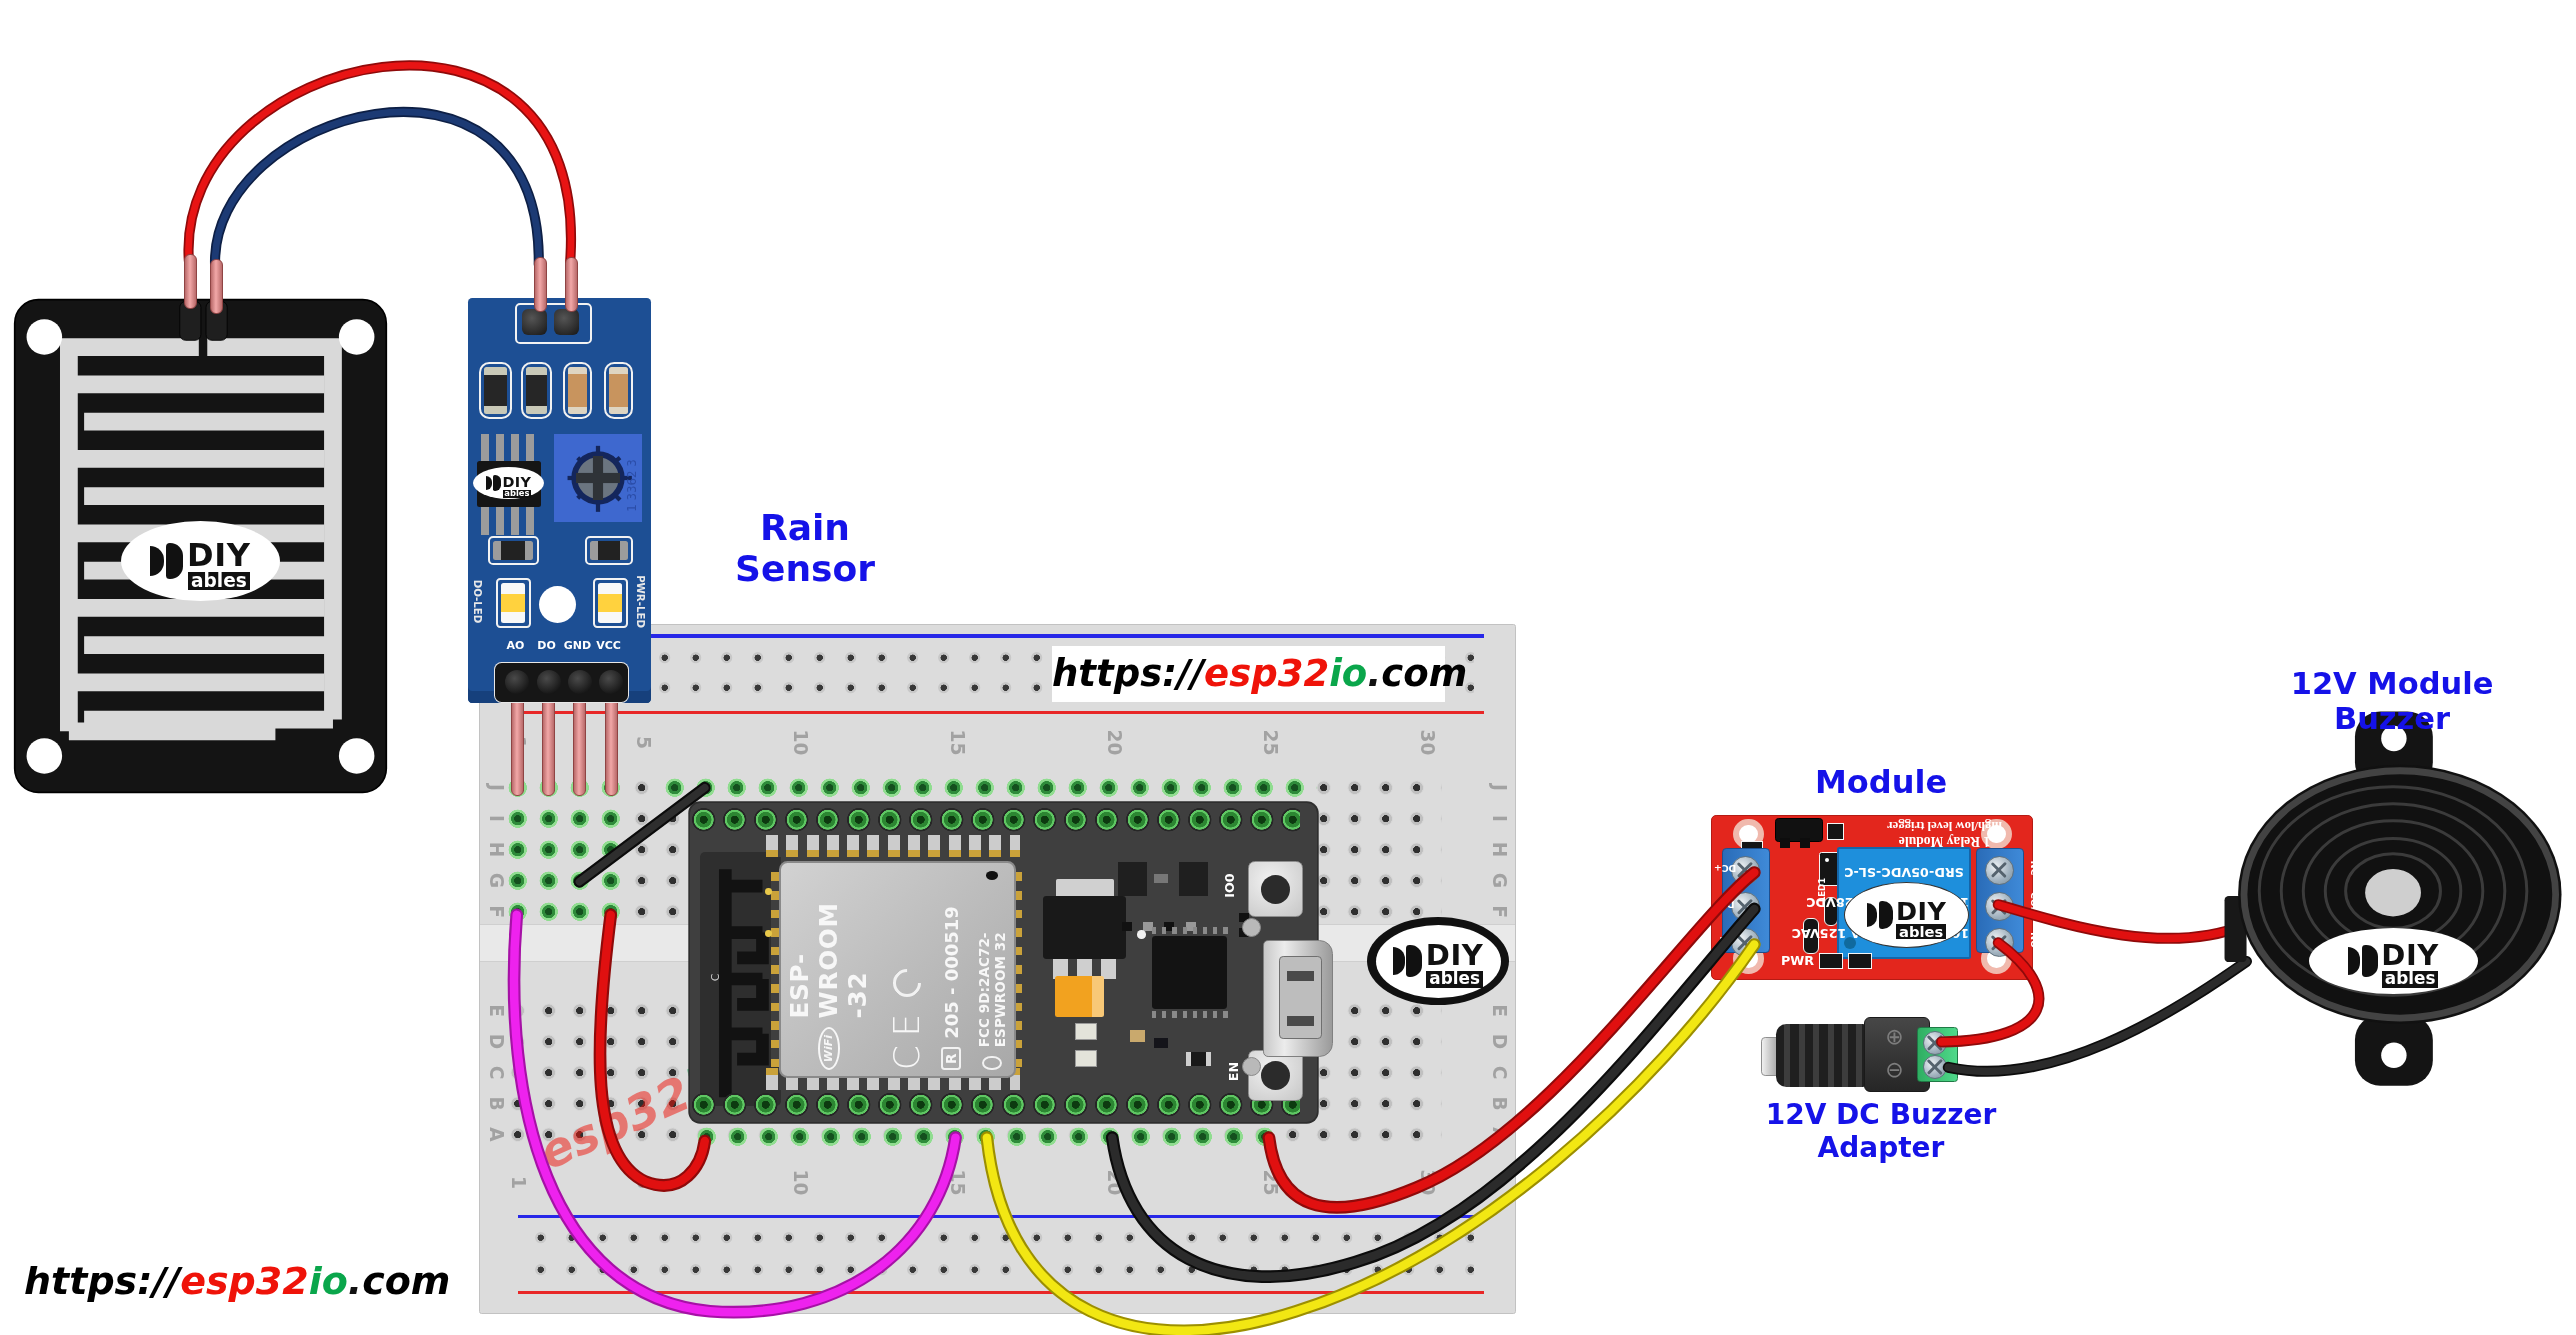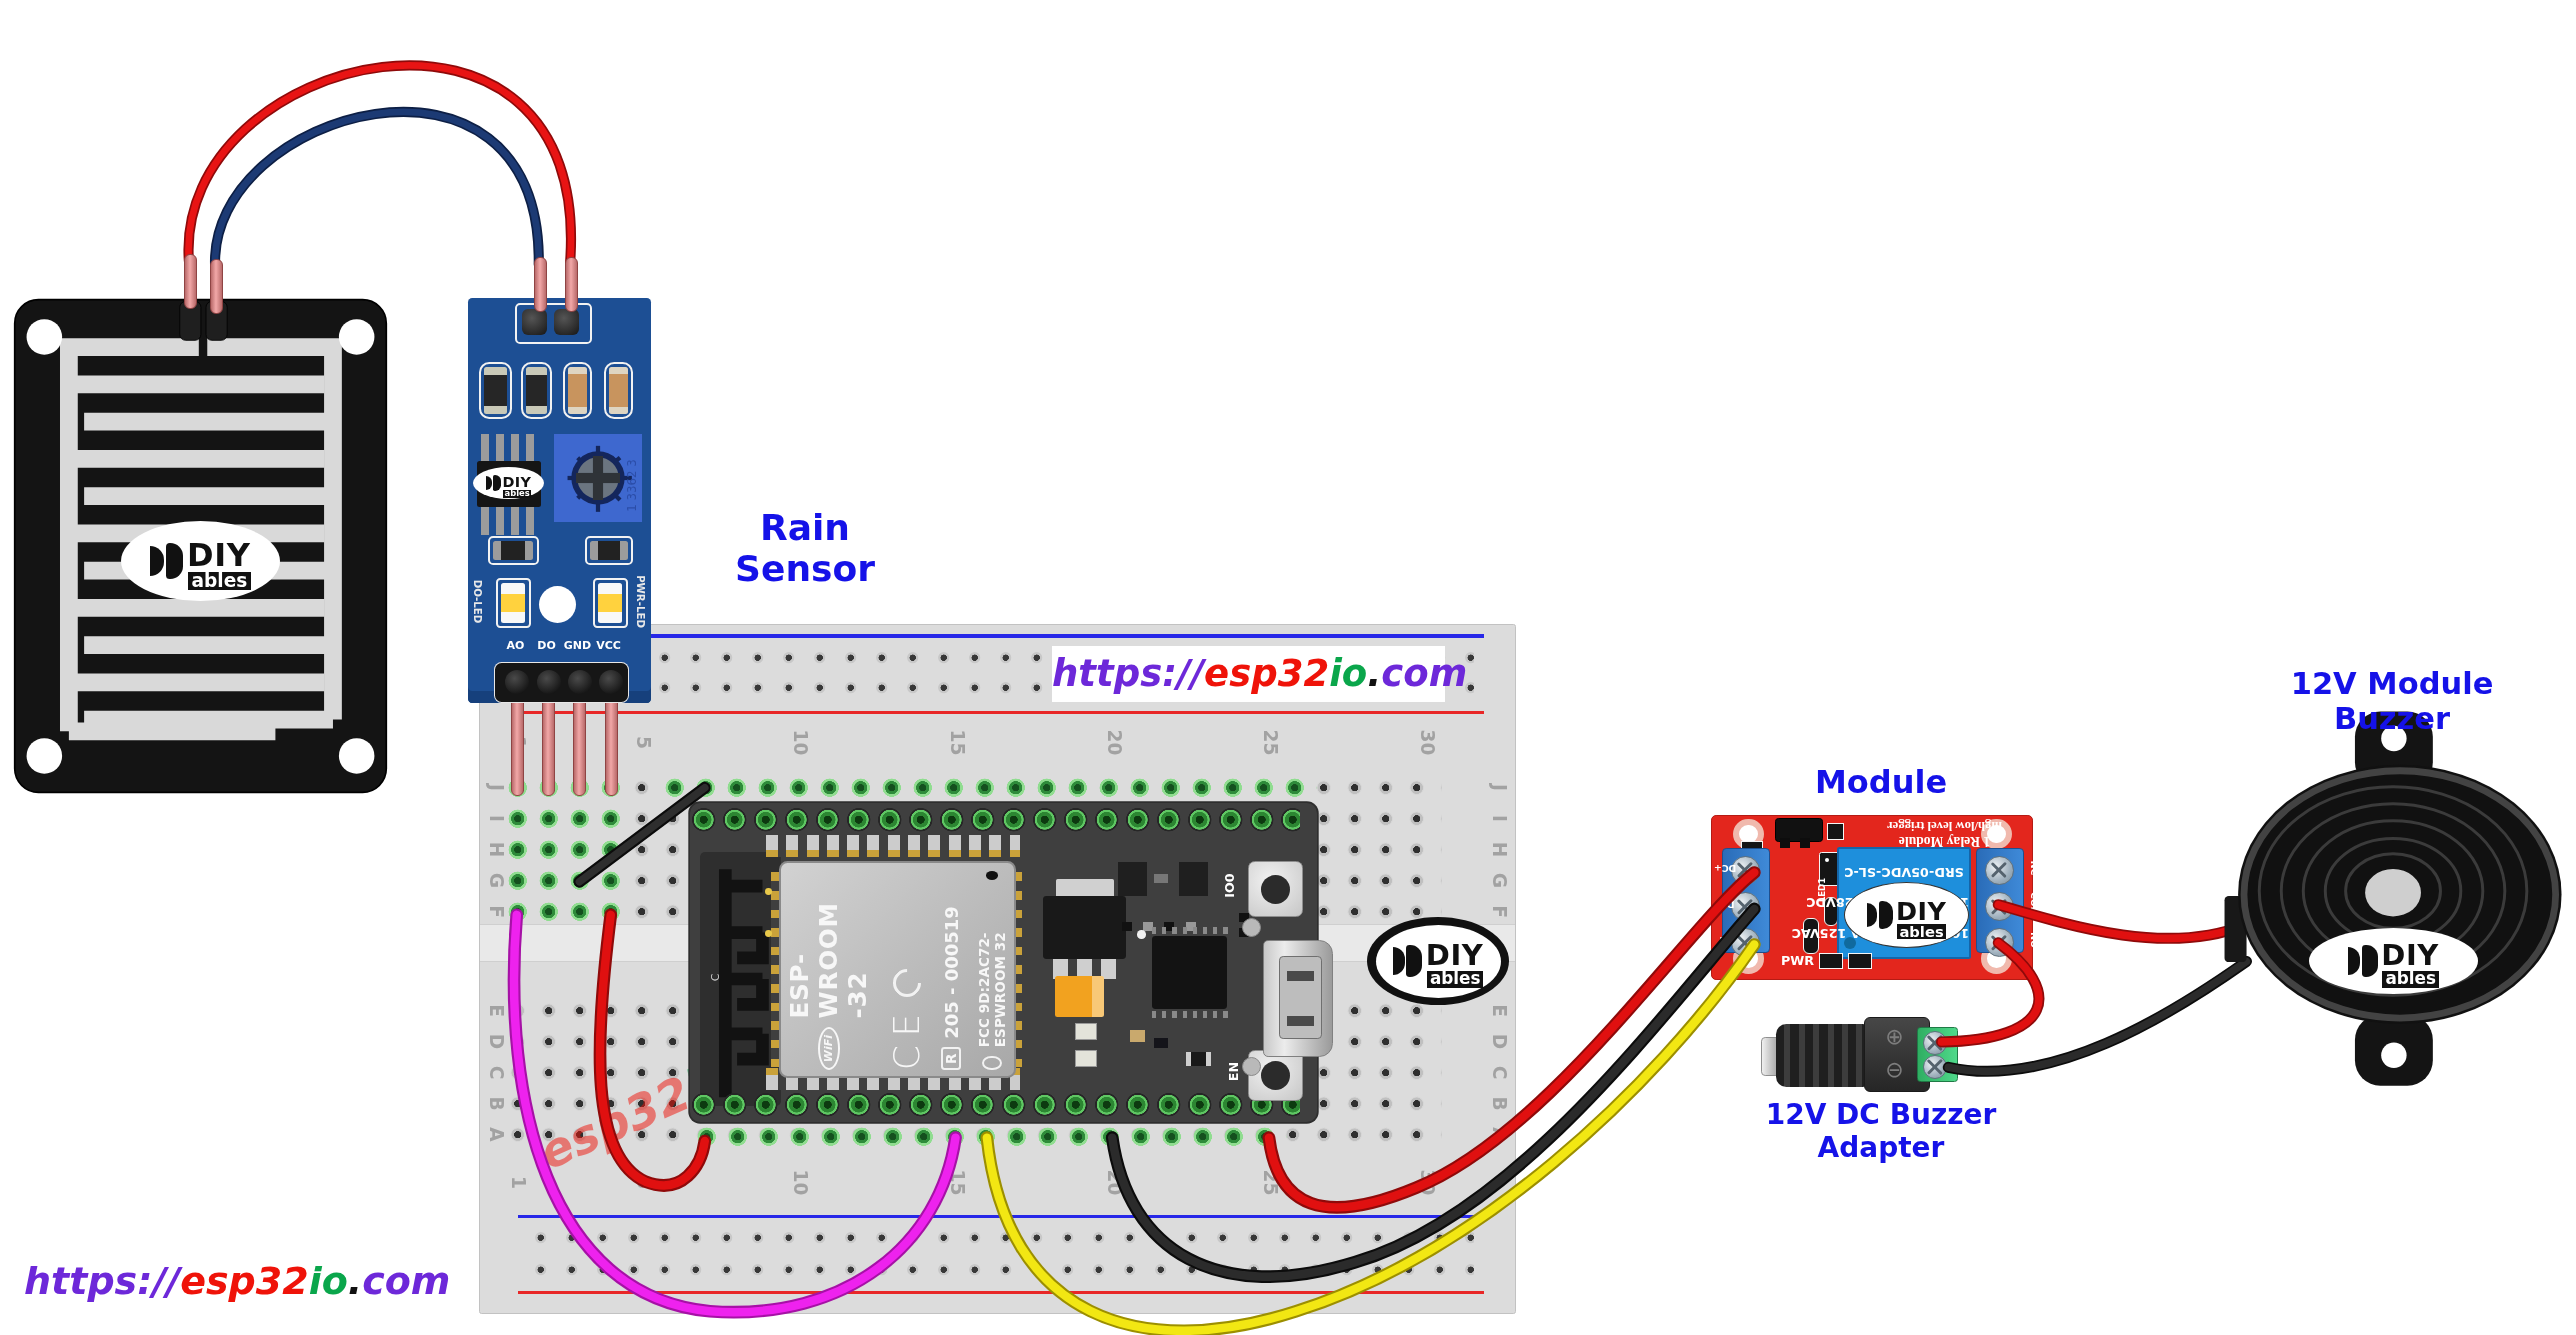--- a/index.html
+++ b/index.html
@@ -3,21 +3,21 @@
 <meta charset="utf-8">
 <style>
   html,body{margin:0;padding:0;background:#fff;}
   body{width:2576px;height:1335px;position:relative;overflow:hidden;
        font-family:"DejaVu Sans", sans-serif;}
   .a{position:absolute;}
   .lbl{position:absolute;color:#1512e8;font-weight:bold;text-align:center;z-index:35;
        font-family:"DejaVu Sans", sans-serif;letter-spacing:0;}
   
   .urltext{font-style:italic;font-weight:bold;white-space:nowrap;}
-  .u-proto,.u-tld{color:#6d28d9;}
+  .u-proto,.u-tld{color:#000000;}
   .u-name{color:#ef1309;}
   .u-io{color:#0aa64b;}
   .u-dot{color:#111;}
   
   #breadboard{left:479px;top:624px;width:1035px;height:688px;background:#dcdcdc;
     border:0.8px solid #c2c2c2;border-radius:2.5px;z-index:10;}
   .holes{background-size:31px 31px;position:absolute;}
   .holes-main{background-image:radial-gradient(7.6px at 15.7px 15.7px,#2f2f2f 0 3.4px,#c0c0c0 3.8px 6px,#d4d4d4 6.4px,rgba(0,0,0,0) 7.6px);}
   .holes-rail{background-image:radial-gradient(6px at 15.7px 15.7px,#383838 0 3px,#c8c8c8 3.4px 5.1px,rgba(0,0,0,0) 6px);}
   .holes-green{background-image:radial-gradient(9.3px at 15.7px 15.7px,#14501e 0 3.4px,#2e8b3a 3.8px 6.4px,#90dd90 6.8px 9px,rgba(0,0,0,0) 9.3px);}
@@ -29,21 +29,21 @@
   .colnum{position:absolute;top:0;transform:translateX(-50%) rotate(90deg);color:#a2a2a2;
     font-size:18.6px;font-weight:bold;}
   #diag-wm{left:51px;top:505px;transform:rotate(-24deg);transform-origin:0 0;
     font-size:47px;opacity:.5;z-index:12;position:absolute;}
   
   .diy-logo{background:#fff;border-radius:50%;display:flex;align-items:center;
     justify-content:center;gap:.12em;z-index:3;}
   .dl-icon{display:flex;align-items:center;gap:.06em;}
   .dl-c{display:block;width:.42em;height:.95em;background:#111;border-radius:0 .5em .5em 0;}
   .dl-d{display:block;width:.55em;height:1.12em;background:#111;border-radius:.12em .4em .4em .12em;}
-  .dl-text{display:flex;flex-direction:column;align-items:flex-end;line-height:.95;margin-top:8px;}
+  .dl-text{display:flex;flex-direction:column;align-items:center;line-height:.95;margin-top:8px;}
   .dl-diy{font-weight:800;color:#111;font-size:1em;letter-spacing:.02em;}
   .dl-ables{background:#111;color:#fff;font-weight:bold;font-size:.58em;padding:.02em .18em;margin-top:.06em;}
   .diy-ring{background:#111;border-radius:50%;display:flex;align-items:center;justify-content:center;}
   
   #module{left:468px;top:298px;width:183px;height:405px;background:#1d4f94;border-radius:4.2px;
     z-index:40;box-shadow:inset 0 -12px 0 #16407c;}
   .mod-outline{border:2.1px solid #f2f2f2;border-radius:5.1px;position:absolute;}
   .smd{position:absolute;border:2.1px solid #f2f2f2;border-radius:10.2px;}
   .smd i{display:block;margin:3.4px;height:calc(100% - 6.8px);border-radius:2.5px;}
   .vlabel{position:absolute;color:#e8e8e8;font-size:10.2px;font-weight:bold;white-space:nowrap;}

